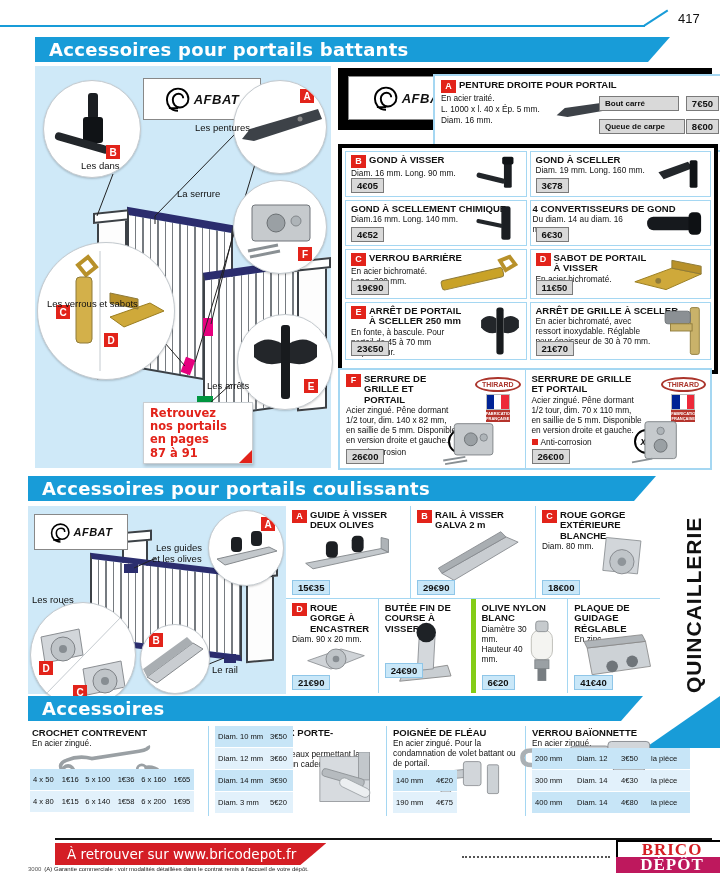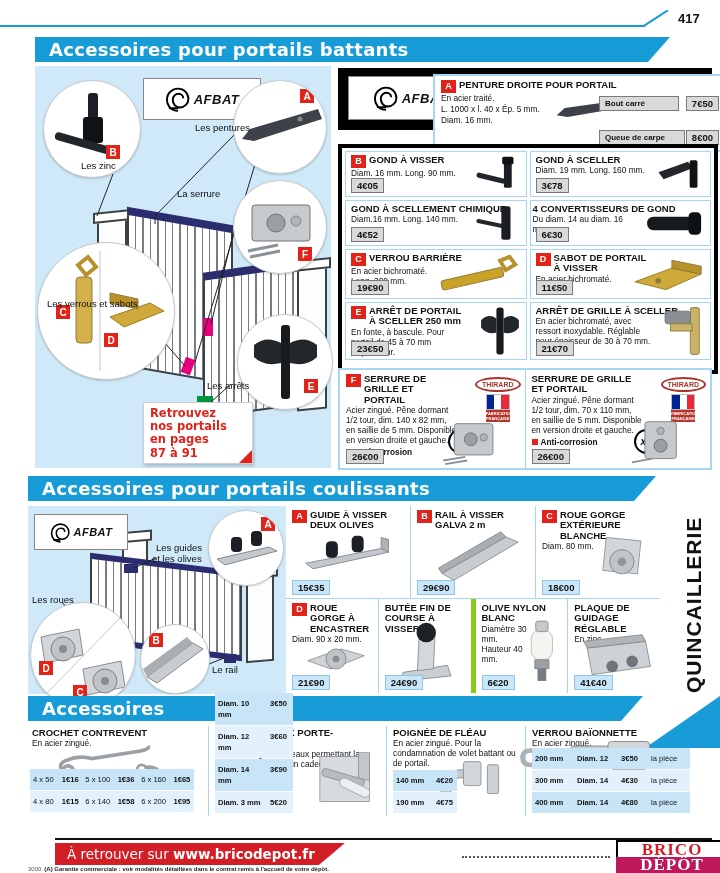--- a/index.html
+++ b/index.html
@@ -1,18 +1,18 @@
 <!DOCTYPE html>
 <html><head>
 <meta charset="utf-8">
 <style>
   html,body{margin:0;padding:0}
   body{width:720px;height:873px;background:#fff;font-family:"Liberation Sans",sans-serif;position:relative;overflow:hidden;color:#111}
   .abs{position:absolute}
-  .b{font-weight:bold}
+  .b{font-weight:normal}
   
   .hbar{background:#189cd8;color:#fff;font-weight:bold;font-size:18px;line-height:25px;padding:0 14px;
         clip-path:polygon(0 0,100% 0,calc(100% - 22px) 100%,0 100%);font-family:"DejaVu Sans",sans-serif;letter-spacing:.3px}
   
   .panel{background:#cfe9f8}
   .cellb{border:1px solid #a5d7f2;background:#fff}
   .badge{display:inline-flex;min-width:13px;height:13px;background:#e2231a;color:#fff;font-size:9px;font-weight:bold;
          align-items:center;justify-content:center;margin-right:3px;flex:none;padding:0 1px}
   .pname{font-weight:bold;font-size:9.5px;line-height:1.1;display:flex;align-items:flex-start}
   .pdesc{font-size:8.3px;line-height:1.2;margin-top:1px}
@@ -126,21 +126,21 @@
   <div class="circle" style="left:202px;top:248px;width:94px;height:94px">
     <svg width="94" height="94" viewBox="0 0 94 94">
         <rect x="43" y="10" width="9" height="74" rx="3" fill="#181b1e"></rect>
         <path d="M16 30 Q28 20 43 28 L43 48 Q26 52 16 42 Z" fill="#23262a"></path>
         <path d="M79 30 Q67 20 52 28 L52 48 Q69 52 79 42 Z" fill="#23262a"></path>
       </svg>
     <span class="cbadge" style="left:66px;top:64px">E</span>
   </div>
 
   <span class="dlabel" style="left:160px;top:56px">Les pentures</span>
-  <span class="dlabel" style="left:46px;top:94px">Les zinc</span>
+  <span class="dlabel" style="left:46px;top:94px">Les dans</span>
   <span class="dlabel" style="left:142px;top:122px">La serrure</span>
   <span class="dlabel" style="left:12px;top:232px">Les verrous et sabots</span>
   <span class="dlabel" style="left:172px;top:314px">Les arrêts</span>
 
   <div class="note" style="left:108px;top:336px;width:96px;height:52px">
     <div>Retrouvez</div>
     <div>nos portails</div>
     <div>en pages</div>
     <div>87 à 91</div>
   </div>
@@ -162,21 +162,21 @@
         <span>PENTURE DROITE POUR PORTAIL</span>
       </div>
     <div class="pdesc">En acier traité.</div>
     <div class="pdesc">L. 1000 x l. 40 x Ép. 5 mm.</div>
     <div class="pdesc">Diam. 16 mm.</div>
     <svg class="abs" style="left:118px;top:14px" width="100" height="34" viewBox="0 0 110 34">
         <polygon points="4,26 13,18 100,6 104,13 16,28" fill="#3d4248"></polygon>
         <circle cx="86" cy="12" r="2" fill="#888"></circle>
       </svg>
     <div class="abs" style="right:5px;top:20px;width:120px">
-      <div style="display:flex;gap:7px;margin-bottom:19px">
+      <div style="display:flex;gap:7px;margin-bottom:8px">
         <span class="ptag" style="flex:1;font-size:8px">Bout carré</span>
         <span class="ptag">7€50</span>
       </div>
       <div style="display:flex;gap:1px">
         <span class="ptag" style="flex:1;font-size:8px">Queue de carpe</span>
         <span class="ptag">8€00</span>
       </div>
     </div>
   </div>
 
@@ -448,21 +448,21 @@
     </div>
     <div class="serrcell" style="border-left:1px solid #a5d7f2">
       <div class="pname">
           <span>BUTÉE FIN DE COURSE À VISSER</span>
         </div>
       <svg class="abs" style="left:12px;top:22px" width="74" height="62" viewBox="0 0 80 70">
           <polygon points="12,58 62,50 66,62 8,68" fill="#c9ced2" stroke="#888"></polygon>
           <polygon points="30,18 48,16 46,54 28,56" fill="#d4d8dc" stroke="#8a8e92"></polygon>
           <circle cx="38" cy="13" r="11" fill="#1e2226"></circle>
         </svg>
-      <div class="ptag blue" style="position:absolute;left:6px;bottom:3px">24€90</div>
+      <div class="ptag blue" style="position:absolute;left:6px;bottom:15px">24€90</div>
     </div>
     <div class="serrcell" style="border-left:5px solid #84cc16">
       <div class="pname">
           <span>OLIVE NYLON BLANC</span>
         </div>
       <div class="pdesc" style="width:60%">Diamètre 30 mm. Hauteur 40 mm.</div>
       <svg class="abs" style="right:4px;top:16px" width="44" height="72" viewBox="0 0 50 80">
           <rect x="14" y="16" width="24" height="34" rx="10" fill="#f4f4f1" stroke="#b9b9b4"></rect>
           <rect x="19" y="6" width="14" height="12" rx="3" fill="#c6cacd" stroke="#8a8e92"></rect>
           <rect x="18" y="50" width="16" height="10" fill="#9aa0a4" stroke="#7e8488"></rect>

